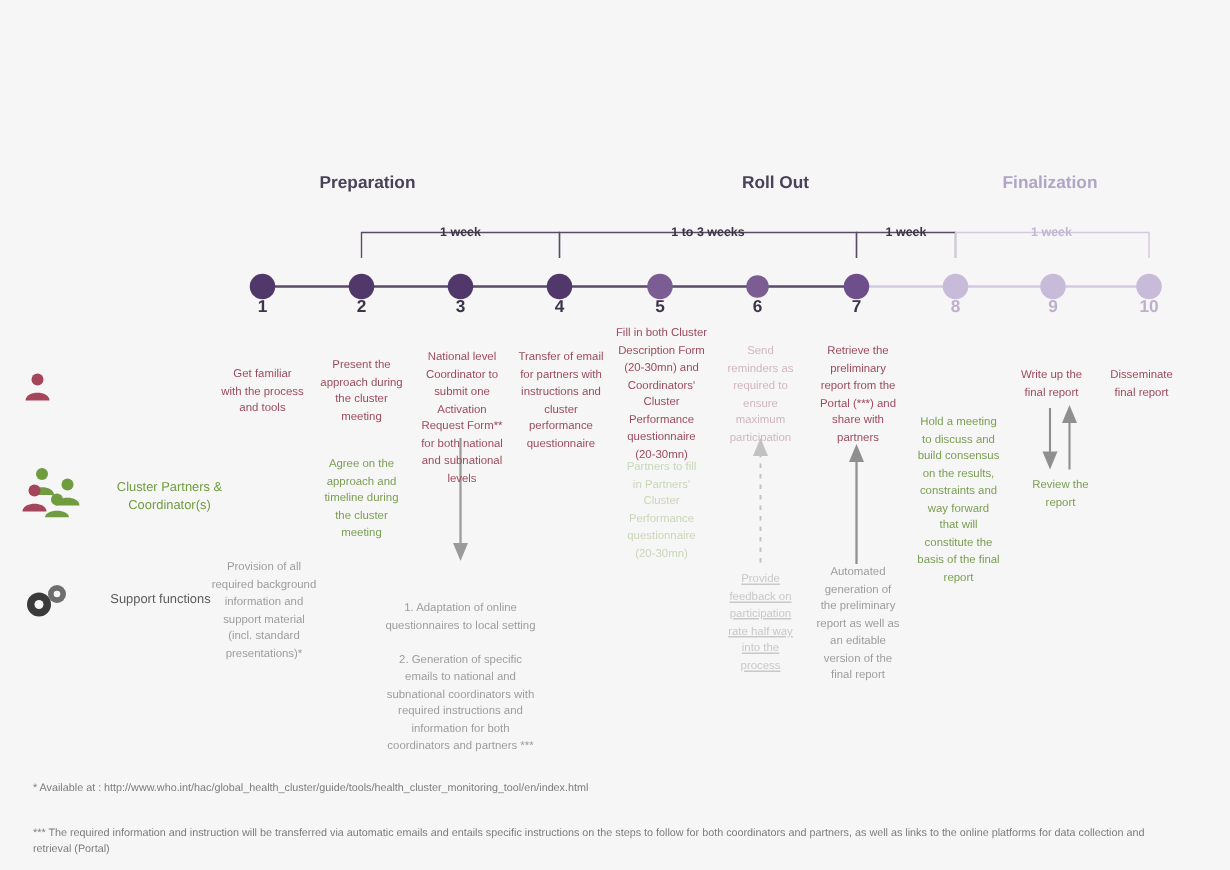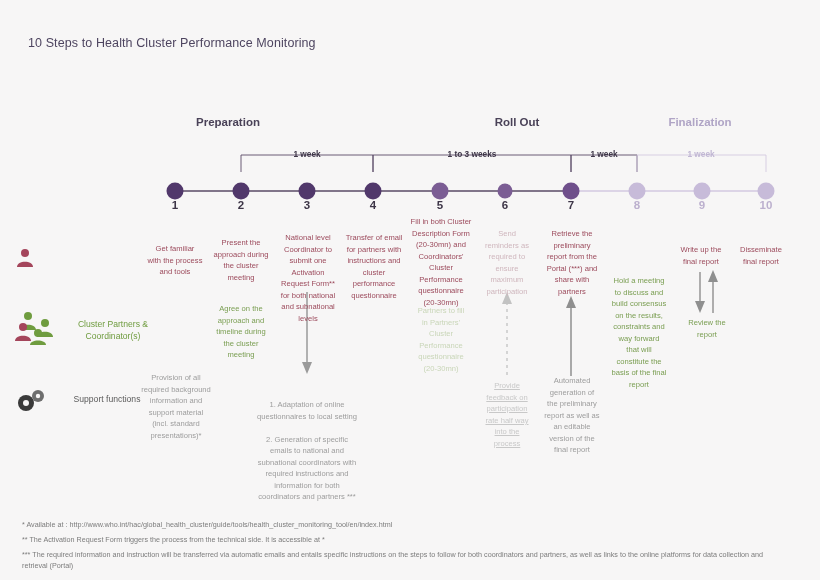--- a/index.html
+++ b/index.html
@@ -68,23 +68,22 @@
   .fn{
     position:absolute;font-size:7.2px;line-height:1.5;color:#7c7c7c;
     white-space:pre-line;
   }
 </style>
 </head>
 <body>
 
 <div class="canvas">
 
-  <div class="title">10 Steps to Health Cluster Performance Monitoring</div>
-
-  <div class="phase dark" style="left:228px;top:116px;transform:translateX(-50%);">Preparation</div>
+
+  <div class="phase dark" style="left:245px;top:116px;transform:translateX(-50%);">Preparation</div>
   <div class="phase dark" style="left:517px;top:116px;transform:translateX(-50%);">Roll Out</div>
   <div class="phase light" style="left:700px;top:116px;transform:translateX(-50%);">Finalization</div>
 
   <svg class="tl-svg" width="820" height="580">
 
     <line x1="175" y1="191" x2="571" y2="191" stroke="#5a4a66" stroke-width="1.6"></line>
     <line x1="571" y1="191" x2="766" y2="191" stroke="#d3c9e0" stroke-width="1.6"></line>
 
     <path d="M241,172 L241,155 L373,155 L373,172" fill="none" stroke="#5a4a66" stroke-width="0.9"></path>
 
@@ -256,17 +255,16 @@
 process</div>
   <div class="cell c-sup" style="left:540px;top:375px;width:64px;">Automated
 generation of
 the preliminary
 report as  well as
 an editable
 version of the
 final report</div>
 
   <div class="fn" style="left:22px;top:520px;width:780px;">* Available at : http://www.who.int/hac/global_health_cluster/guide/tools/health_cluster_monitoring_tool/en/index.html</div>
-  <div class="fn" style="left:22px;top:535px;width:780px;">** The Activation Request Form triggers the process from the technical side. It is accessible at *</div>
   <div class="fn" style="left:22px;top:550px;width:790px;">*** The required information and instruction will be transferred via automatic emails and entails  specific instructions on the steps to follow for both coordinators and partners, as well as links to the online platforms for data collection and
 retrieval (Portal)</div>
 
 </div>
 
 </body></html>

